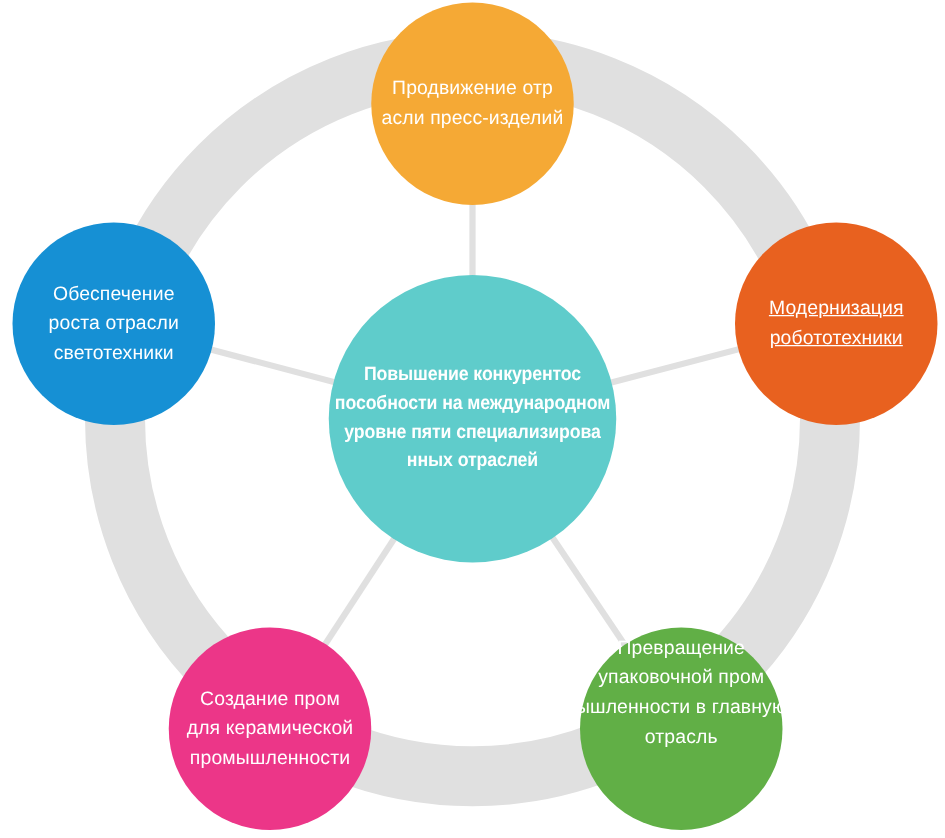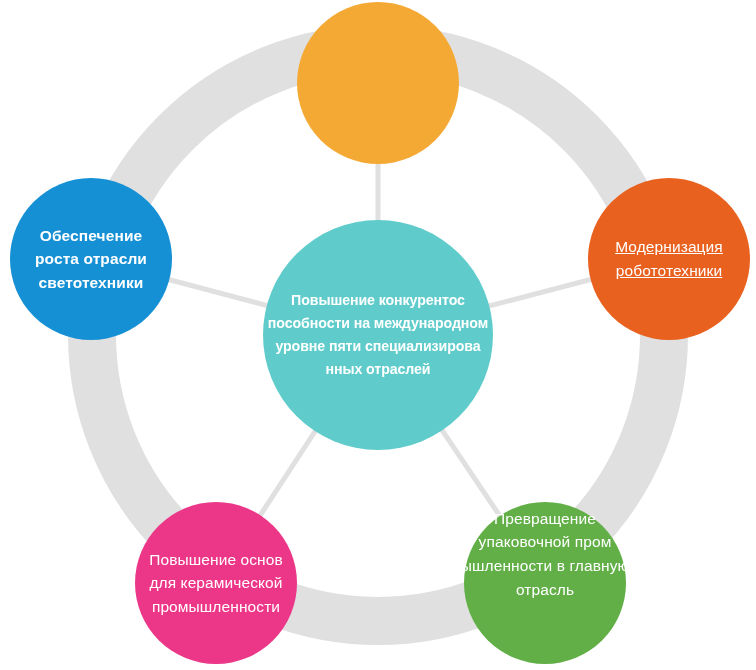--- a/index.html
+++ b/index.html
@@ -74,30 +74,32 @@
     <circle cx="91" cy="259" r="81" fill="#1690D4"></circle>
 
     <circle cx="378" cy="335" r="115" fill="#5FCCCB"></circle>
   </svg>
 
   <div class="node-label hub-label" style="left:253px; top:280px; width:250px; height:110px;">Повышение конкурентос
 пособности на международном
 уровне пяти специализирова
 нных отраслей</div>
 
+  <div class="node-label petal-label" style="left:293px; top:43px; width:170px; height:80px;">Продвижение отр
+асли пресс-изделий</div>
 
   <div class="node-label petal-label" style="left:584px; top:225px; width:170px; height:68px;text-decoration:underline;">Модернизация
 робототехники</div>
 
   <div class="node-label petal-label" style="left:459px; top:502px; width:172px; height:104px;">Превращение
 упаковочной пром
 ышленности в главную
 отрасль</div>
 
-  <div class="node-label petal-label" style="left:130px; top:545px; width:172px; height:76px;">Повышение основ
+  <div class="node-label petal-label" style="left:130px; top:545px; width:172px; height:76px;">Создание пром
 для керамической
 промышленности</div>
 
-  <div class="node-label petal-label" style="left:6px; top:221px; width:170px; height:76px;font-weight:bold;">Обеспечение
+  <div class="node-label petal-label" style="left:6px; top:221px; width:170px; height:76px;">Обеспечение
 роста отрасли
 светотехники</div>
 
 </div>
 
 </body></html>

